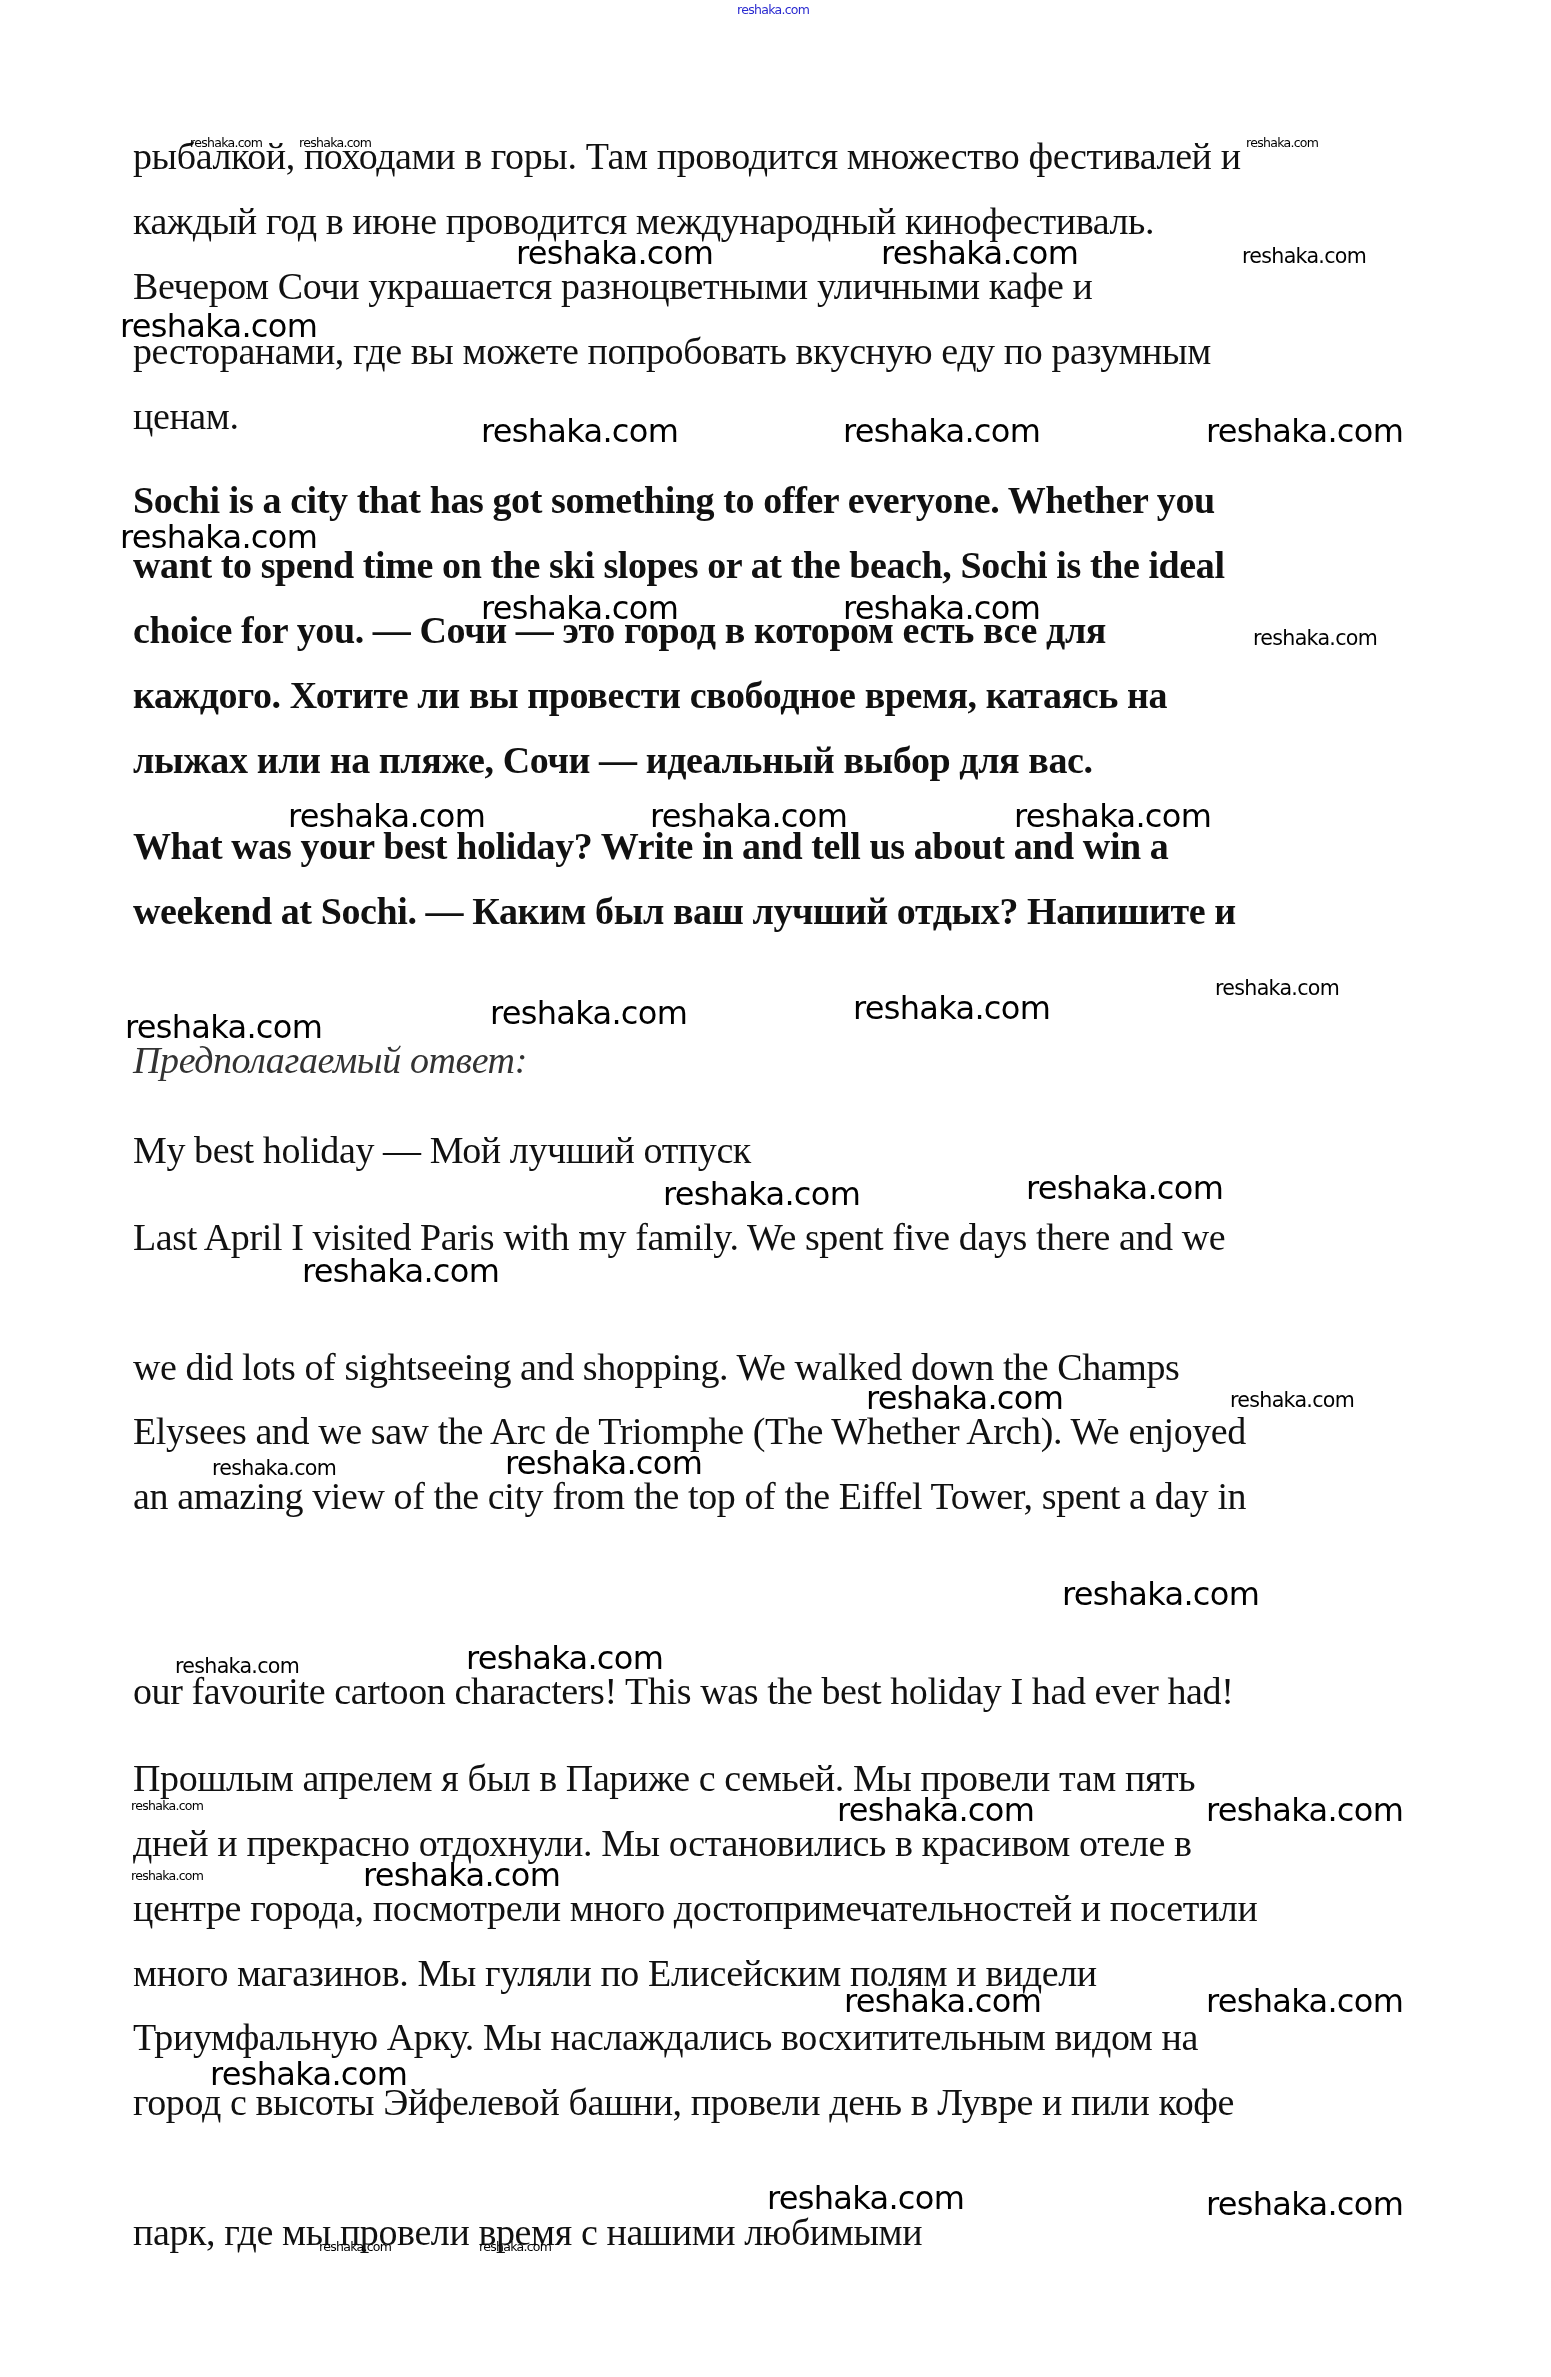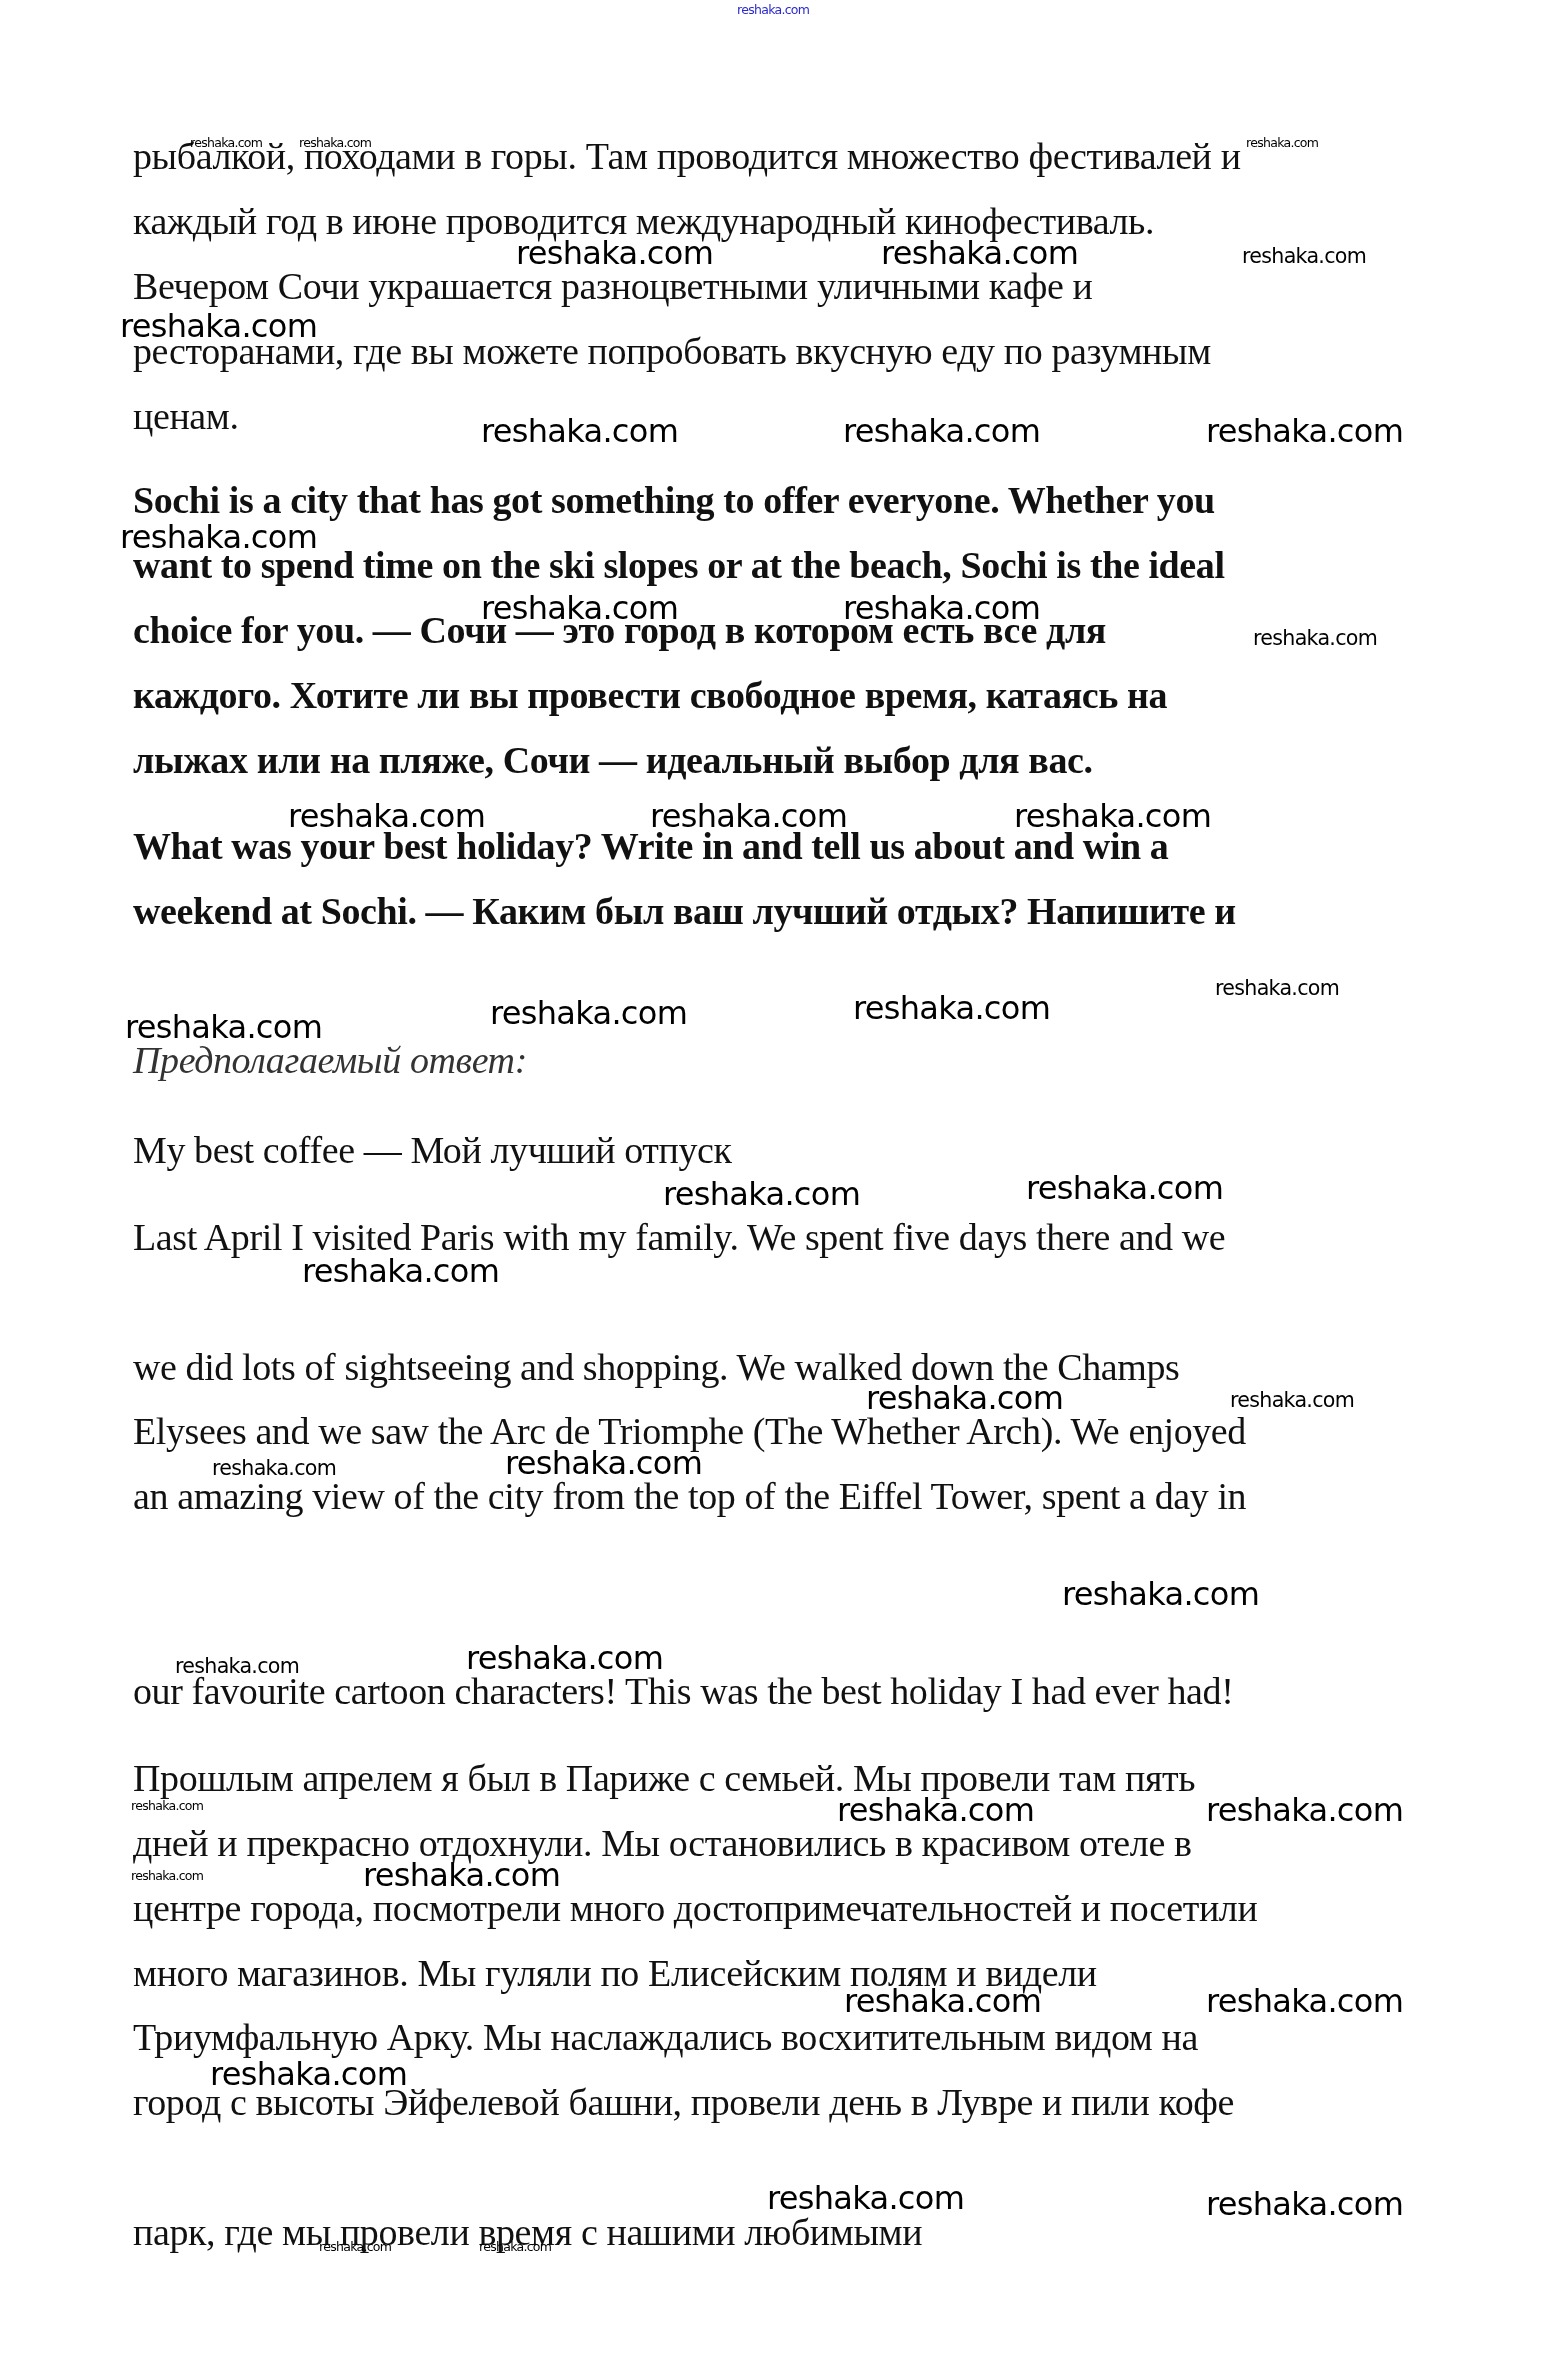--- a/index.html
+++ b/index.html
@@ -41,21 +41,21 @@
   <div class="line bold" style="top:481px">Sochi is a city that has got something to offer everyone. Whether you</div>
   <div class="line bold" style="top:546px">want to spend time on the ski slopes or at the beach, Sochi is the ideal</div>
   <div class="line bold" style="top:611px">choice for you. — Сочи — это город в котором есть все для</div>
   <div class="line bold" style="top:676px">каждого. Хотите ли вы провести свободное время, катаясь на</div>
   <div class="line bold" style="top:741px">лыжах или на пляже, Сочи — идеальный выбор для вас.</div>
   <div class="line bold" style="top:827px">What was your best holiday? Write in and tell us about and win a</div>
   <div class="line bold" style="top:892px">weekend at Sochi. — Каким был ваш лучший отдых? Напишите и</div>
 
   <div class="line italic" style="top:1041px">Предполагаемый ответ:</div>
 
-  <div class="line" style="top:1131px">My best coffee — Мой лучший отпуск</div>
+  <div class="line" style="top:1131px">My best holiday — Мой лучший отпуск</div>
 
   <div class="line" style="top:1218px">Last April I visited Paris with my family. We spent five days there and we</div>
   <div class="line" style="top:1348px">we did lots of sightseeing and shopping. We walked down the Champs</div>
   <div class="line" style="top:1412px">Elysees and we saw the Arc de Triomphe (The Whether Arch). We enjoyed</div>
   <div class="line" style="top:1477px">an amazing view of the city from the top of the Eiffel Tower, spent a day in</div>
   <div class="line" style="top:1672px">our favourite cartoon characters! This was the best holiday I had ever had!</div>
 
   <div class="line" style="top:1759px">Прошлым апрелем я был в Париже с семьей. Мы провели там пять</div>
   <div class="line" style="top:1824px">дней и прекрасно отдохнули. Мы остановились в красивом отеле в</div>
   <div class="line" style="top:1889px">центре города, посмотрели много достопримечательностей и посетили</div>

